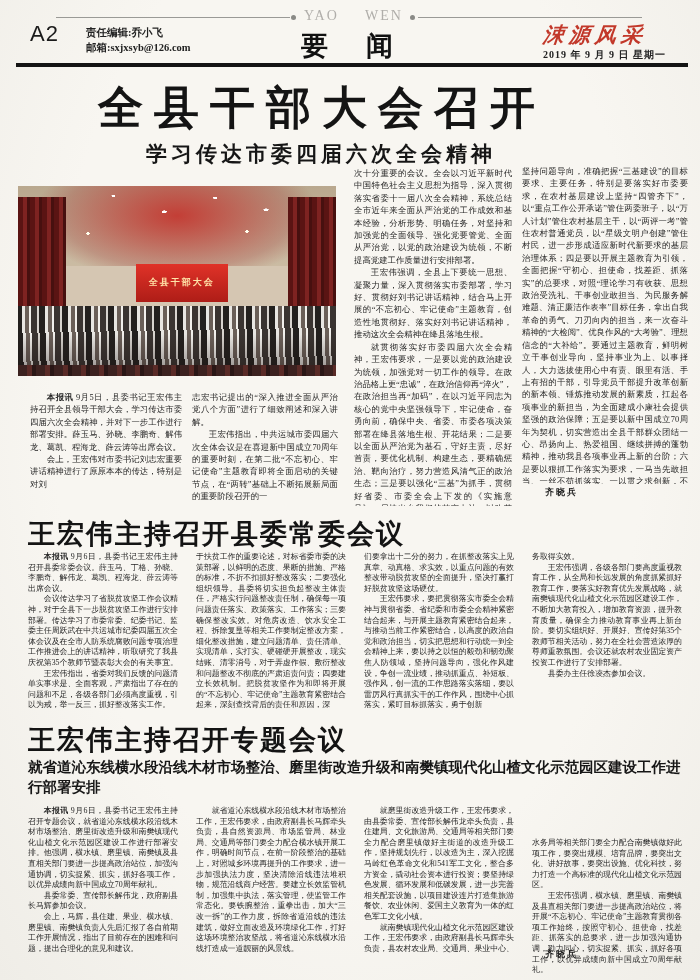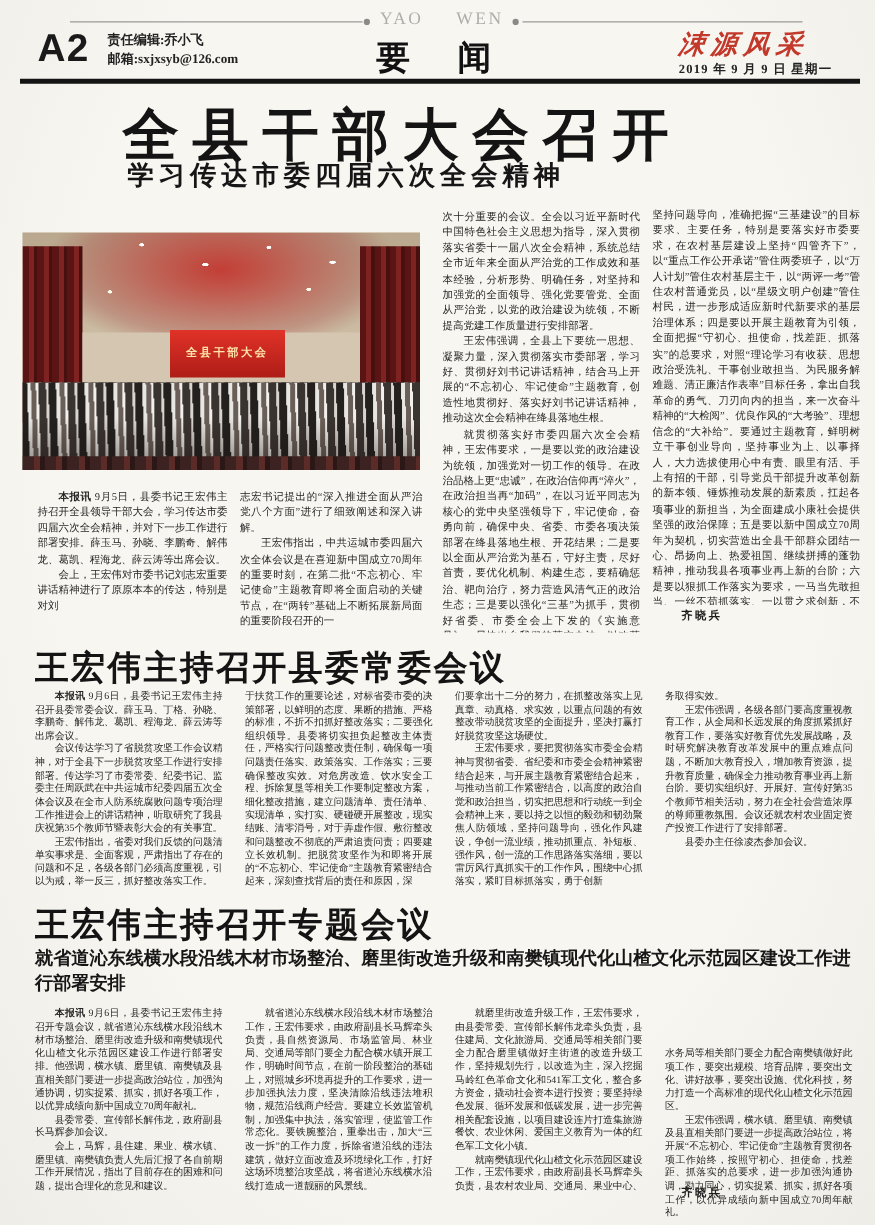--- a/index.html
+++ b/index.html
@@ -3,21 +3,21 @@
 <meta charset="utf-8">
 <style>
   html,body{margin:0;padding:0;background:#e8e6e2;}
   #page{position:relative;width:700px;height:980px;margin:0 auto;overflow:hidden;
         background:#f6f4ef;
         background-image:radial-gradient(ellipse at 50% 40%, #f8f6f1 60%, #efede7 100%);
         font-family:"Liberation Serif","DejaVu Serif",serif;color:#262626;}
   .abs{position:absolute;}
 
   
-  .a2{font-family:"Liberation Sans","DejaVu Sans",sans-serif;font-weight:700;font-size:31px;color:#1a1a1a;letter-spacing:1px;}
+  .a2{font-family:"Liberation Sans","DejaVu Sans",sans-serif;font-weight:400;font-size:22px;color:#1a1a1a;letter-spacing:1px;}
   .edline{font-size:10.5px;line-height:14px;color:#222;}
   .hair{height:1px;background:#9a9a96;}
   .dot{width:5px;height:5px;border-radius:50%;background:#8a8a86;}
   .pinyin{font-size:14px;color:#b0aeaa;letter-spacing:2px;font-family:"Liberation Serif",serif;}
   .secchar{font-size:27px;font-weight:bold;color:#111;font-family:"Liberation Serif",serif;}
   .masthead{font-size:21px;font-weight:bold;font-style:italic;color:#c2382a;letter-spacing:5px;
             font-family:"Liberation Serif",serif;transform:skewX(-6deg);}
   .dateline{font-size:10px;color:#222;letter-spacing:1px;font-weight:bold;}
   .thickrule{height:3.5px;background:#141414;}
 
@@ -87,21 +87,21 @@
 
   <div class="abs secchar" style="left:301px;top:28px;">要</div>
   <div class="abs secchar" style="left:366px;top:28px;">闻</div>
 
   <div class="abs masthead" style="left:543px;top:21px;">涑源风采</div>
   <div class="abs dateline" style="left:543px;top:48px;">2019 年 9 月 9 日  星期一</div>
 
   <div class="abs thickrule" style="left:16px;top:63px;width:672px;"></div>
 
   <div class="abs h1" style="left:0;width:644px;top:78px;">全县干部大会召开</div>
-  <div class="abs h1sub" style="left:0;width:554px;top:126px;">学习传达市委四届六次全会精神</div>
+  <div class="abs h1sub" style="left:0;width:554px;top:140px;padding-left:44px;">学习传达市委四届六次全会精神</div>
 
   <div class="abs photo">
     <div class="ph-ceiling"></div>
     <div class="ph-curtain" style="left:0;"></div>
     <div class="ph-curtain" style="right:0;"></div>
     <div class="ph-stage"></div>
     <div class="ph-screen">
       <span>全县干部大会</span>
     </div>
     <div class="ph-audience"></div>
@@ -135,21 +135,21 @@
     </div>
   <div class="abs col small-col" style="left:364px;top:552px;width:150px;height:166px;">
       <p>们要拿出十二分的努力，在抓整改落实上见真章、动真格、求实效，以重点问题的有效整改带动脱贫攻坚的全面提升，坚决打赢打好脱贫攻坚这场硬仗。</p>
       <p class="ind">王宏伟要求，要把贯彻落实市委全会精神与贯彻省委、省纪委和市委全会精神紧密结合起来，与开展主题教育紧密结合起来，与推动当前工作紧密结合，以高度的政治自觉和政治担当，切实把思想和行动统一到全会精神上来，要以持之以恒的毅劲和韧劲聚焦人防领域，坚持问题导向，强化作风建设，争创一流业绩，推动抓重点、补短板、强作风，创一流的工作思路落实落细，要以雷厉风行真抓实干的工作作风，围绕中心抓落实，紧盯目标抓落实，勇于创新</p>
     </div>
   <div class="abs col small-col" style="left:196px;top:552px;width:150px;height:166px;">
       <p>于扶贫工作的重要论述，对标省委市委的决策部署，以鲜明的态度、果断的措施、严格的标准，不折不扣抓好整改落实；二要强化组织领导。县委将切实担负起整改主体责任，严格实行问题整改责任制，确保每一项问题责任落实、政策落实、工作落实；三要确保整改实效。对危房改造、饮水安全工程、拆除复垦等相关工作要制定整改方案，细化整改措施，建立问题清单、责任清单、实现清单，实打实、硬碰硬开展整改，现实结账、清零消号，对于弄虚作假、敷衍整改和问题整改不彻底的严肃追责问责；四要建立长效机制。把脱贫攻坚作为和即将开展的“不忘初心、牢记使命”主题教育紧密结合起来，深刻查找背后的责任和原因，深</p>
     </div>
   <div class="abs col small-col" style="left:532px;top:552px;width:150px;height:166px;">
       <p>务取得实效。</p>
-      <p class="ind">王宏伟强调，各级各部门要高度重视教育工作，从全局和长远发展的角度抓紧抓好教育工作，要落实好教育优先发展战略，及时研究解决教育改革发展中的重点难点问题，不断加大教育投入，增加教育资源，提升教育质量，确保全力推动教育事业再上新台阶。要切实组织好、开展好、宣传好第35个教师节相关活动，努力在全社会营造浓厚的尊师重教氛围。会议还就农村农业固定资产投资工作进行了安排部署。</p>
+      <p class="ind">王宏伟强调，各级各部门要高度重视教育工作，从全局和长远发展的角度抓紧抓好教育工作，要落实好教育优先发展战略，就南樊镇现代化山楂文化示范园区建设工作，不断加大教育投入，增加教育资源，提升教育质量，确保全力推动教育事业再上新台阶。要切实组织好、开展好、宣传好第35个教师节相关活动，努力在全社会营造浓厚的尊师重教氛围。会议还就农村农业固定资产投资工作进行了安排部署。</p>
       <p class="ind">县委办主任徐凌杰参加会议。</p>
     </div>
 
   <div class="abs h2" style="left:28px;top:722px;">王宏伟主持召开专题会议</div>
   <div class="abs h3sub" style="left:28px;top:758px;width:655px;">就省道沁东线横水段沿线木材市场整治、磨里街改造升级和南樊镇现代化山楂文化示范园区建设工作进行部署安排</div>
 
   <div class="abs col small-col" style="left:28px;top:806px;width:150px;height:160px;">
       <p class="" style="text-indent: 2em;"><b>本报讯</b>  9月6日，县委书记王宏伟主持召开专题会议，就省道沁东线横水段沿线木材市场整治、磨里街改造升级和南樊镇现代化山楂文化示范园区建设工作进行部署安排。他强调，横水镇、磨里镇、南樊镇及县直相关部门要进一步提高政治站位，加强沟通协调，切实捉紧、抓实，抓好各项工作，以优异成绩向新中国成立70周年献礼。</p>
       <p class="ind">县委常委、宣传部长解伟龙，政府副县长马辉参加会议。</p>
       <p class="ind">会上，马辉，县住建、果业、横水镇、磨里镇、南樊镇负责人先后汇报了各自前期工作开展情况，指出了目前存在的困难和问题，提出合理化的意见和建议。</p>

